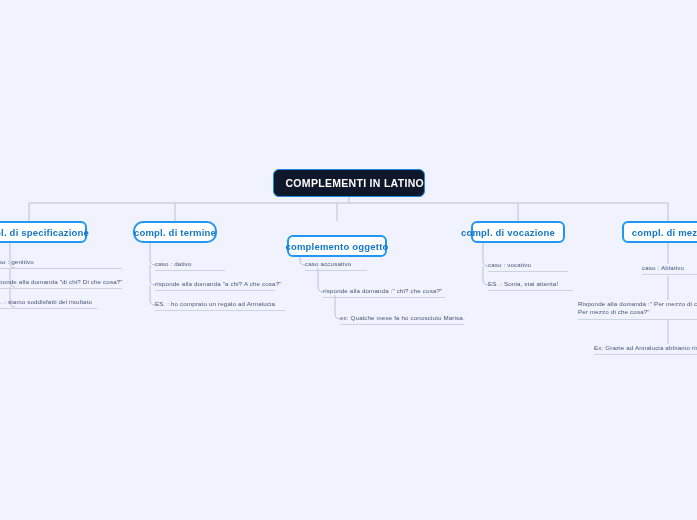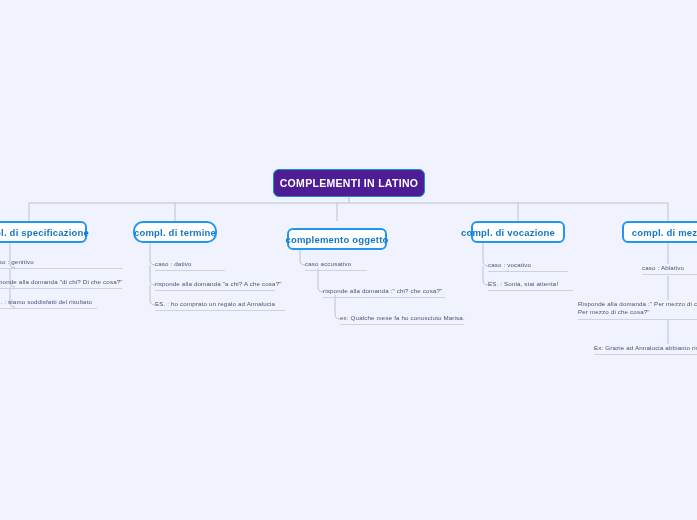--- a/index.html
+++ b/index.html
@@ -34,26 +34,26 @@
   }
 
   
   .root-node {
     position: absolute;
     left: 273px;
     top: 169px;
     width: 152px;
     height: 28px;
     box-sizing: border-box;
-    background: #4c1d95;
+    background: #0f172a;
     border: 1px solid #1a8ae5;
     border-radius: 6px;
     display: flex;
     align-items: center;
-    justify-content: center;
+    justify-content: flex-end;
     color: #ffffff;
     font-size: 10.5px;
     font-weight: bold;
     letter-spacing: 0.3px;
     white-space: nowrap;
   }
 
   
   .branch-node {
     position: absolute;
@@ -141,21 +141,21 @@
   <div class="leaf" style="left:-8px; top:298px; width:105px;">ES. : siamo soddisfatti del risultato</div>
 
   <div class="branch-node" style="left:133px; top:221px; width:84px;border-radius:10px;">
     <span>compl. di termine</span>
   </div>
 
   <div class="leaf" style="left:155px; top:260px; width:70px;">caso : dativo</div>
   <div class="leaf" style="left:155px; top:280px; width:120px;">risponde alla domanda "a chi? A che cosa?"</div>
   <div class="leaf" style="left:155px; top:300px; width:130px;">ES. : ho comprato un regalo ad  Annalucia</div>
 
-  <div class="branch-node" style="left:287px; top:228px; width:100px;">
+  <div class="branch-node" style="left:287px; top:235px; width:100px;">
     <span>complemento oggetto</span>
   </div>
 
   <div class="leaf" style="left:305px; top:260px; width:62px;">caso accusativo</div>
   <div class="leaf" style="left:323px; top:287px; width:122px;">risponde alla domanda :" chi? che cosa?"</div>
   <div class="leaf" style="left:340px; top:314px; width:124px;">ex: Qualche mese fa ho conosciuto Marisa.</div>
 
   <div class="branch-node" style="left:471px; top:221px; width:94px;justify-content:flex-end;">
     <span>compl. di vocazione</span>
   </div>

